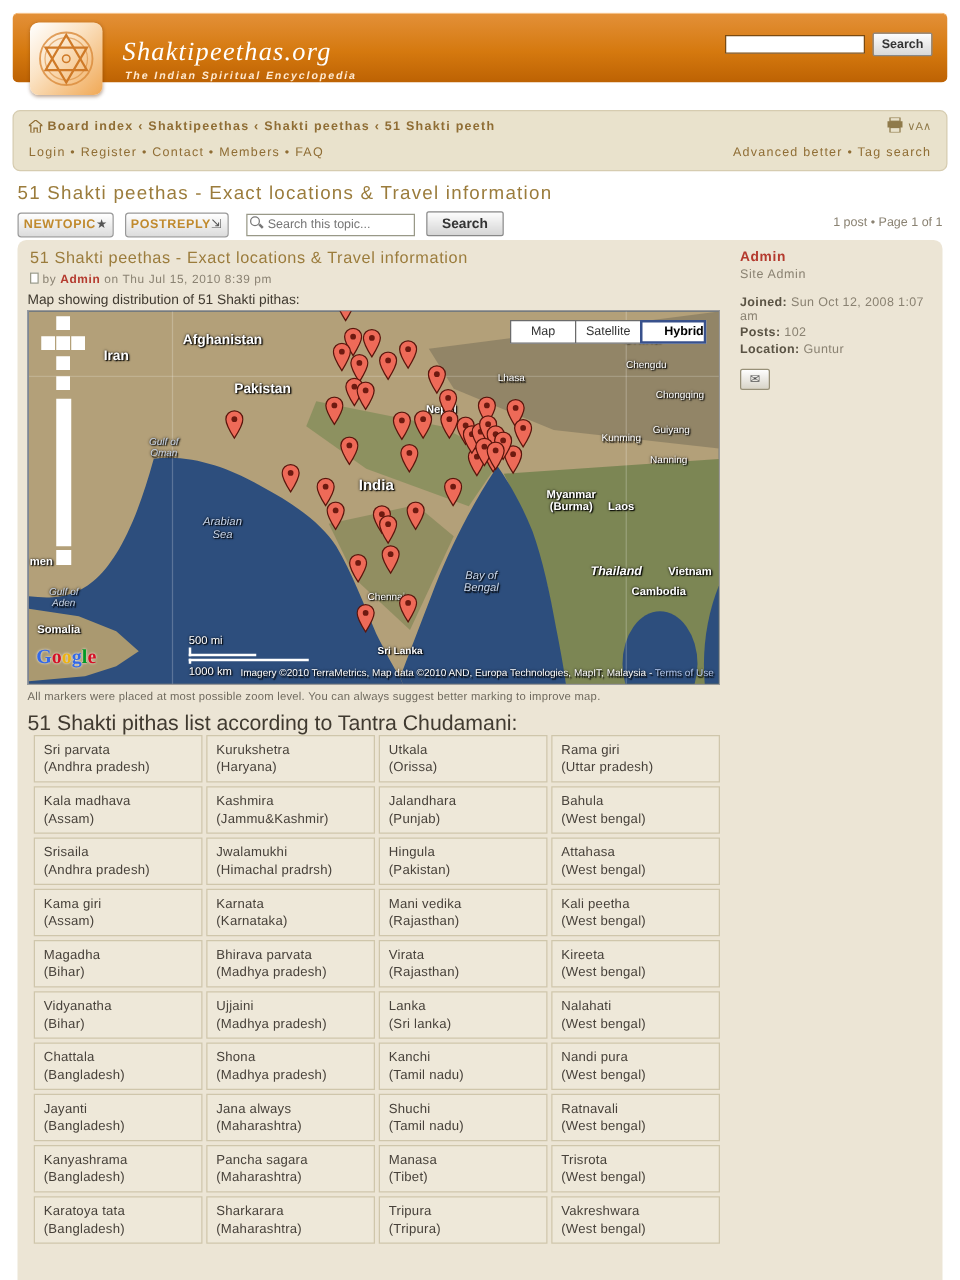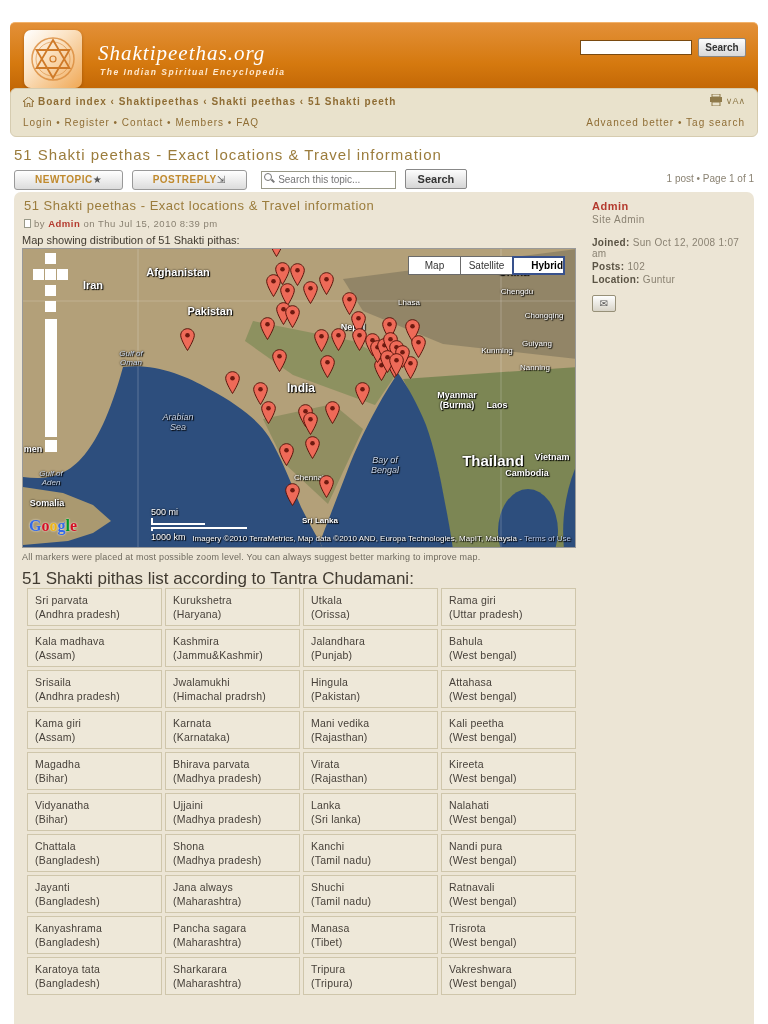--- a/index.html
+++ b/index.html
@@ -1,23 +1,23 @@
 <!DOCTYPE html>
 <html><head>
 <meta charset="utf-8">
 <style>
   * { margin:0; padding:0; box-sizing:border-box; }
   html,body { width:768px; height:1024px; overflow:hidden; background:#fff;
     font-family:"Liberation Sans","DejaVu Sans",sans-serif; }
   .page { position:relative; width:768px; height:1024px; }
 
   
-  .banner { position:absolute; left:10px; top:10px; width:748px; height:75px;
+  .banner { position:absolute; left:10px; top:10px; width:748px; height:56px;
     border-radius:5px; background:linear-gradient(#e39038,#d5790f 55%,#bd6203);
-    border-top:1px solid #f2b26a;margin-top:12px; }
+    border-top:1px solid #f2b26a; }
   .logo { position:absolute; left:14px; top:7px; width:58px; height:58px; border-radius:7px;
     background:linear-gradient(135deg,#ffffff,#fbe3c4 40%,#f0a855); box-shadow:0 1px 3px rgba(90,40,0,.4); }
   .logo svg { position:absolute; left:4px; top:4px; }
   .site-title { position:absolute; left:88px; top:18px; color:#fff;
     font-family:"Liberation Serif","DejaVu Serif",serif; font-style:italic; font-size:21px; letter-spacing:1px; }
   .site-tag { position:absolute; left:90px; top:44px; color:#ffe9cf; font-style:italic;
     font-size:8.5px; letter-spacing:1.5px; font-weight:bold; }
   .banner-search { position:absolute; right:66px; top:17px; width:112px; height:15px;
     border:1px solid #7a4a10; background:#fff; font-size:10px; padding:0 3px; }
   .banner-search-btn { position:absolute; right:12px; top:15px; width:48px; height:19px;
@@ -32,21 +32,21 @@
   .crumb-row1 a, .crumb-sep { color:#8f6d34; text-decoration:none; }
   .home-ico { display:inline-block; vertical-align:-2px; margin-right:4px; }
   .crumb-tools { position:absolute; right:12px; top:5px; color:#8f7a4a; font-size:11px; }
   .crumb-row2 { position:absolute; left:12px; top:28px; font-size:10px; letter-spacing:1px; color:#8f6d34; }
   .crumb-row2 .lnk { color:#8f6d34; cursor:pointer; }
   .crumb-right { position:absolute; right:12px; top:28px; font-size:10px; letter-spacing:1px; color:#8f6d34; }
 
   
   .page-title { position:absolute; left:14px; top:146px; font-size:15px; color:#9b7c3c; letter-spacing:1px; }
   .toolbar { position:absolute; left:14px; top:169px; width:740px; height:22px; }
-  .btn { display:inline-block; height:20px; line-height:18px; padding:0 20px;
+  .btn { display:inline-block; height:20px; line-height:18px; padding:0 4px;
     background:linear-gradient(#ffffff,#dcdcdc); border:1px solid #999; border-radius:3px;
     font-size:10px; font-weight:bold; letter-spacing:.5px; color:#c08a2e; margin-right:4px; }
   .btn .glyph { color:#555; font-weight:normal; }
   .topic-search-wrap { display:inline-block; position:relative; margin-left:6px; }
   .topic-search { width:135px; height:18px; border:1px solid #998; padding:0 3px 0 16px; font-size:10px; color:#666; }
   .mag { position:absolute; left:3px; top:4px; width:8px; height:8px; border:1.5px solid #777; border-radius:50%; }
   .mag::after { content:""; position:absolute; left:6px; top:6px; width:4px; height:1.5px; background:#777; transform:rotate(45deg); }
   .search-btn2 { display:inline-block; height:20px; line-height:18px; padding:0 12px; margin-left:4px;
     background:linear-gradient(#fdfdfd,#d5d5d5); border:1px solid #888; border-radius:2px;
     font-size:11px; font-weight:bold; color:#333; }
@@ -200,21 +200,21 @@
           <div class="map-label" style="left: 494px; top: 38px; font-size: 8px;">Chengdu</div>
           <div class="map-label" style="left: 521px; top: 62px; font-size: 8px;">Chongqing</div>
           <div class="map-label" style="left: 386px; top: 49px; font-size: 8px;">Lhasa</div>
           <div class="map-label" style="left: 474px; top: 97px; font-size: 8px;">Kunming</div>
           <div class="map-label" style="left: 514px; top: 90px; font-size: 8px;">Guiyang</div>
           <div class="map-label" style="left: 512px; top: 114px; font-size: 8px;">Nanning</div>
           <div class="map-label" style="left: 330px; top: 73px; font-size: 9px; font-weight: bold;">Nepal</div>
           <div class="map-label" style="left: 434px; top: 141px; font-size: 9px; font-weight: bold;">Myanmar</div>
           <div class="map-label" style="left: 434px; top: 151px; font-size: 9px; font-weight: bold;">(Burma)</div>
           <div class="map-label" style="left: 474px; top: 151px; font-size: 9px; font-weight: bold;">Laos</div>
-          <div class="map-label" style="left: 470px; top: 203px; font-size: 15px; font-weight: bold;">Thailand</div>
+          <div class="map-label" style="left: 470px; top: 203px; font-size: 10px; font-weight: bold; font-style: italic;">Thailand</div>
           <div class="map-label" style="left: 529px; top: 203px; font-size: 9px; font-weight: bold;">Vietnam</div>
           <div class="map-label" style="left: 504px; top: 219px; font-size: 9px; font-weight: bold;">Cambodia</div>
           <div class="map-label" style="left: 286px; top: 224px; font-size: 8px;">Chennai</div>
           <div class="map-label" style="left: 297px; top: 267px; font-size: 8px; font-weight: bold;">Sri Lanka</div>
           <div class="map-label" style="left: 24px; top: 249px; font-size: 9px; font-weight: bold;">Somalia</div>
           <div class="map-label" style="left: 10px; top: 195px; font-size: 9px; font-weight: bold;">men</div>
           <div class="map-label sea" style="left: 155px; top: 163px; font-size: 9px;">Arabian</div>
           <div class="map-label sea" style="left: 155px; top: 173px; font-size: 9px;">Sea</div>
           <div class="map-label sea" style="left: 362px; top: 206px; font-size: 9px;">Bay of</div>
           <div class="map-label sea" style="left: 362px; top: 216px; font-size: 9px;">Bengal</div>

